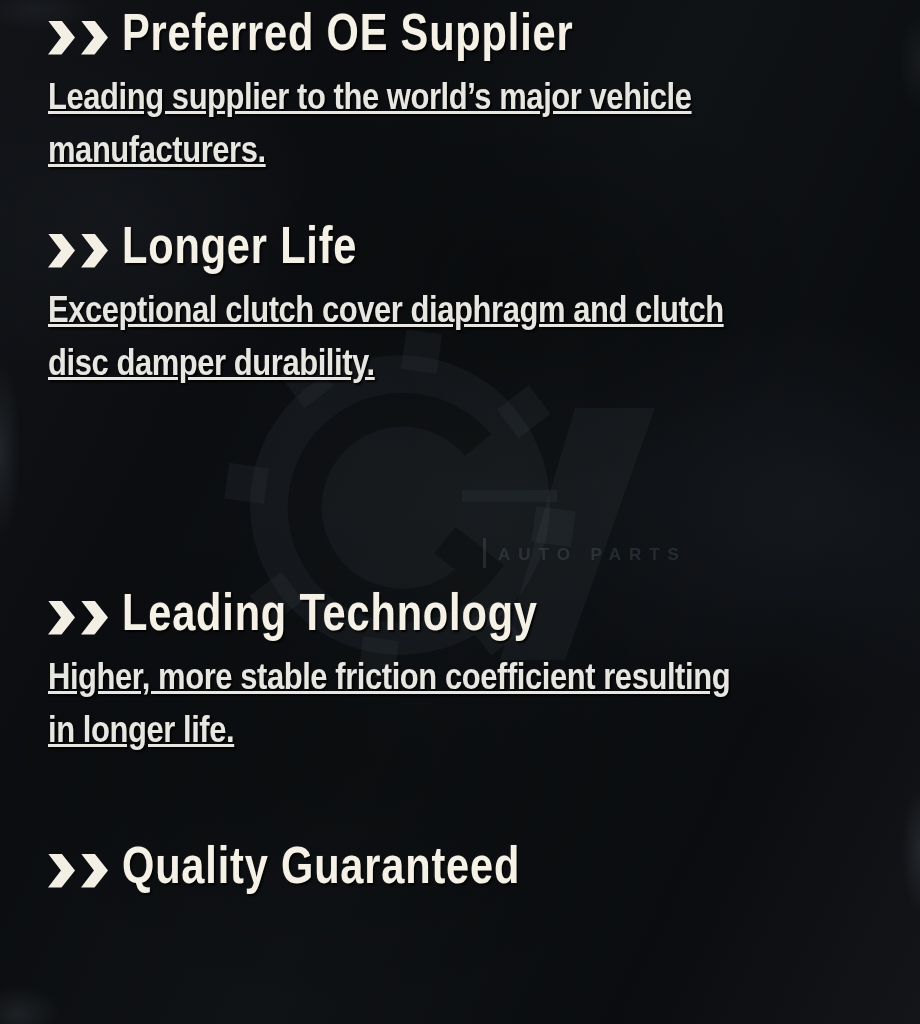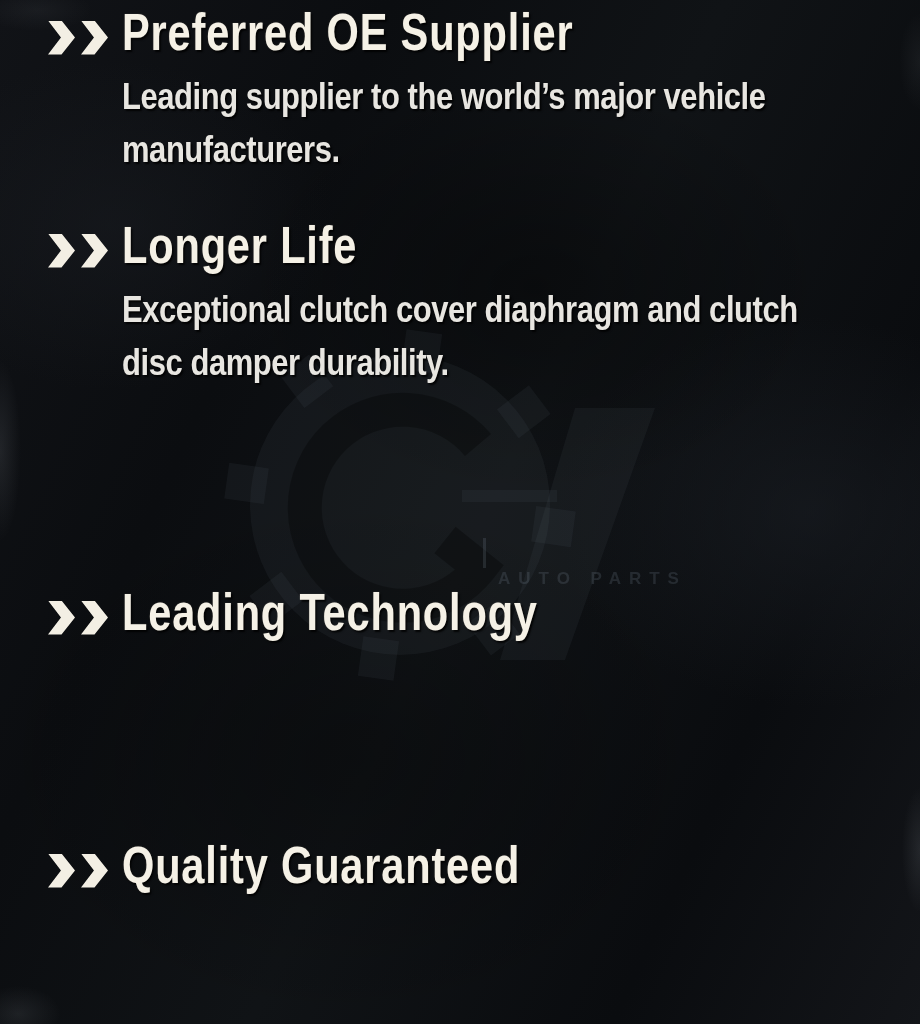--- a/index.html
+++ b/index.html
@@ -31,21 +31,20 @@
   .watermark {
     position: absolute; left: 0; top: 0; width: 920px; height: 1024px;
     pointer-events: none;
   }
   .watermark-text {
     position: absolute; left: 498px; top: 545px;
     font-size: 17px; font-weight: bold;
     letter-spacing: 8px;
     color: rgba(150,165,185,0.17);
     white-space: nowrap;
-    margin-top: 24px;
   }
   .watermark-bar {
     position: absolute; left: 483px; top: 538px;
     width: 3px; height: 30px;
     background: rgba(150,165,185,0.16);
   }
 
   
   .section { position: absolute; left: 48px; width: 860px; }
   .head-row { display: flex; align-items: center; }
@@ -61,24 +60,25 @@
     font-size: 52px; font-weight: bold; line-height: 52px;
     letter-spacing: 1px;
     color: #f5f1e6;
     white-space: nowrap;
     display: inline-block;
     transform: scaleX(0.80);
     transform-origin: 0 50%;
     text-shadow: 2px 2px 2px rgba(0,0,0,0.85), 0 0 2px rgba(255,240,210,0.18);
   }
   .desc {
-    margin-left: 74px; margin-top: 12px;
+    margin-top: 12px;
     font-size: 36px; font-weight: bold; line-height: 53px;
     color: #e8e6e1;
     text-shadow: 2px 2px 2px rgba(0,0,0,0.85);
+    text-decoration: underline;
   }
   .desc-line {
     white-space: nowrap;
     transform: scaleX(0.86);
     transform-origin: 0 50%;
     letter-spacing: -0.5px;
   }
   .desc-line:empty { display: none; }
 
   .s1 { top: 6px; }
@@ -149,20 +149,24 @@
 </div>
 
 <div class="section s4">
   <div class="head-row">
     <div class="chev-group">
       <span class="chev"></span>
       <span class="chev"></span>
     </div>
     <h2 class="title">Leading Technology</h2>
   </div>
+  <div class="desc">
+    <div class="desc-line">Higher, more stable friction coefficient resulting</div>
+    <div class="desc-line">in longer life.</div>
+  </div>
 </div>
 
 <div class="section s5">
   <div class="head-row">
     <div class="chev-group">
       <span class="chev"></span>
       <span class="chev"></span>
     </div>
     <h2 class="title">Quality Guaranteed</h2>
   </div>

